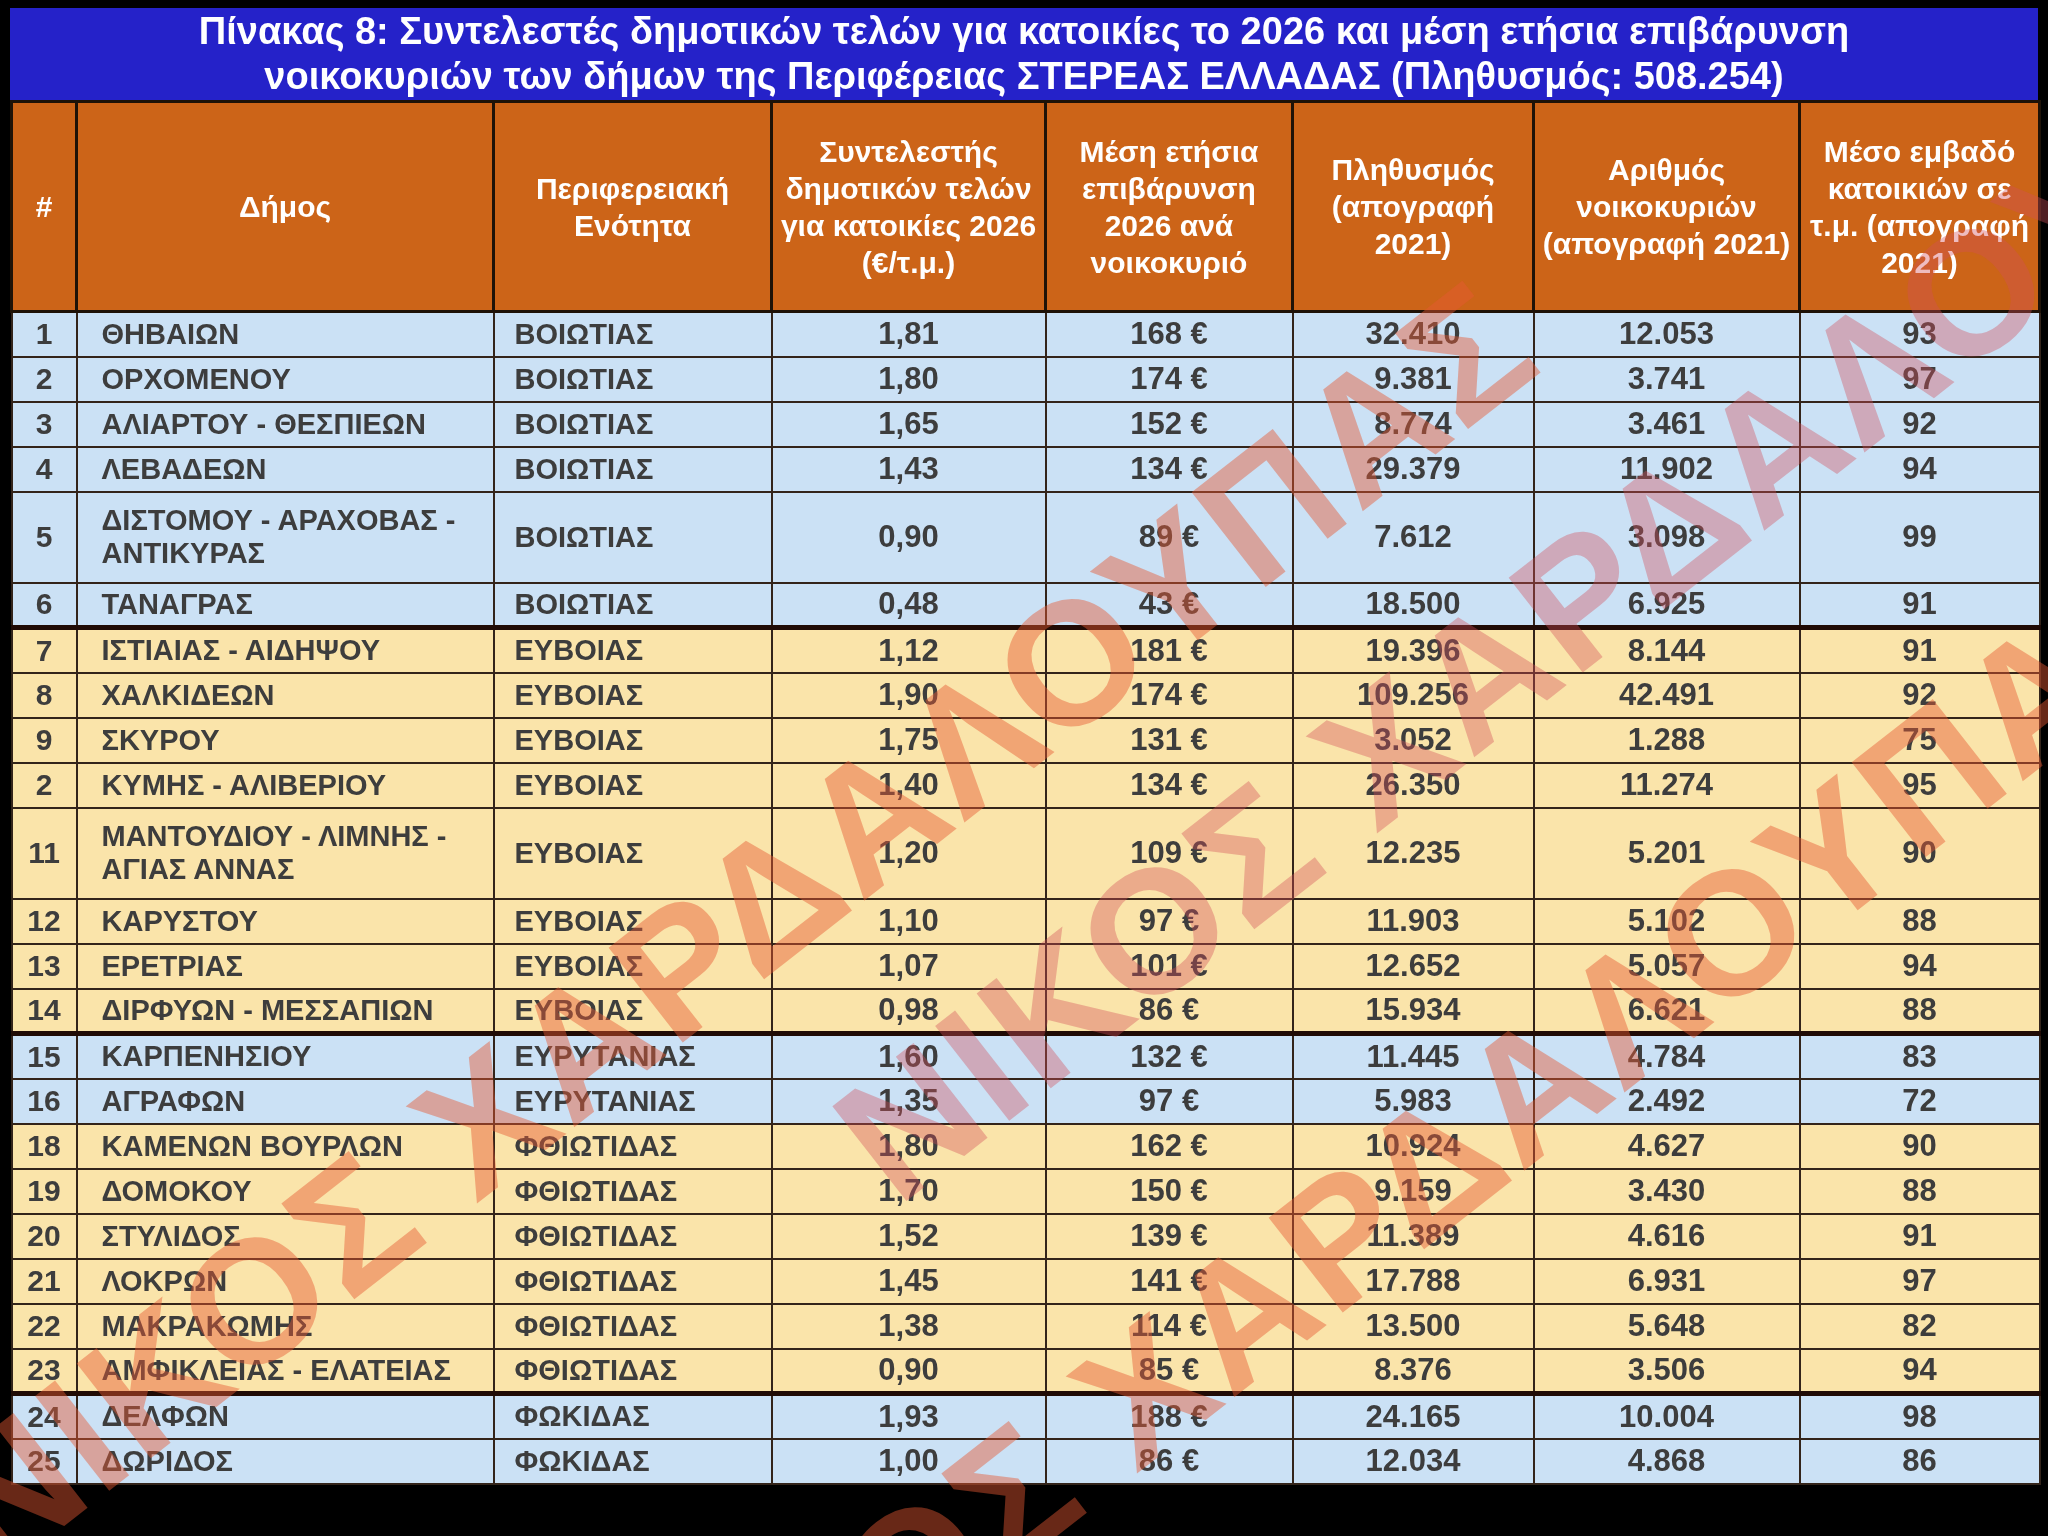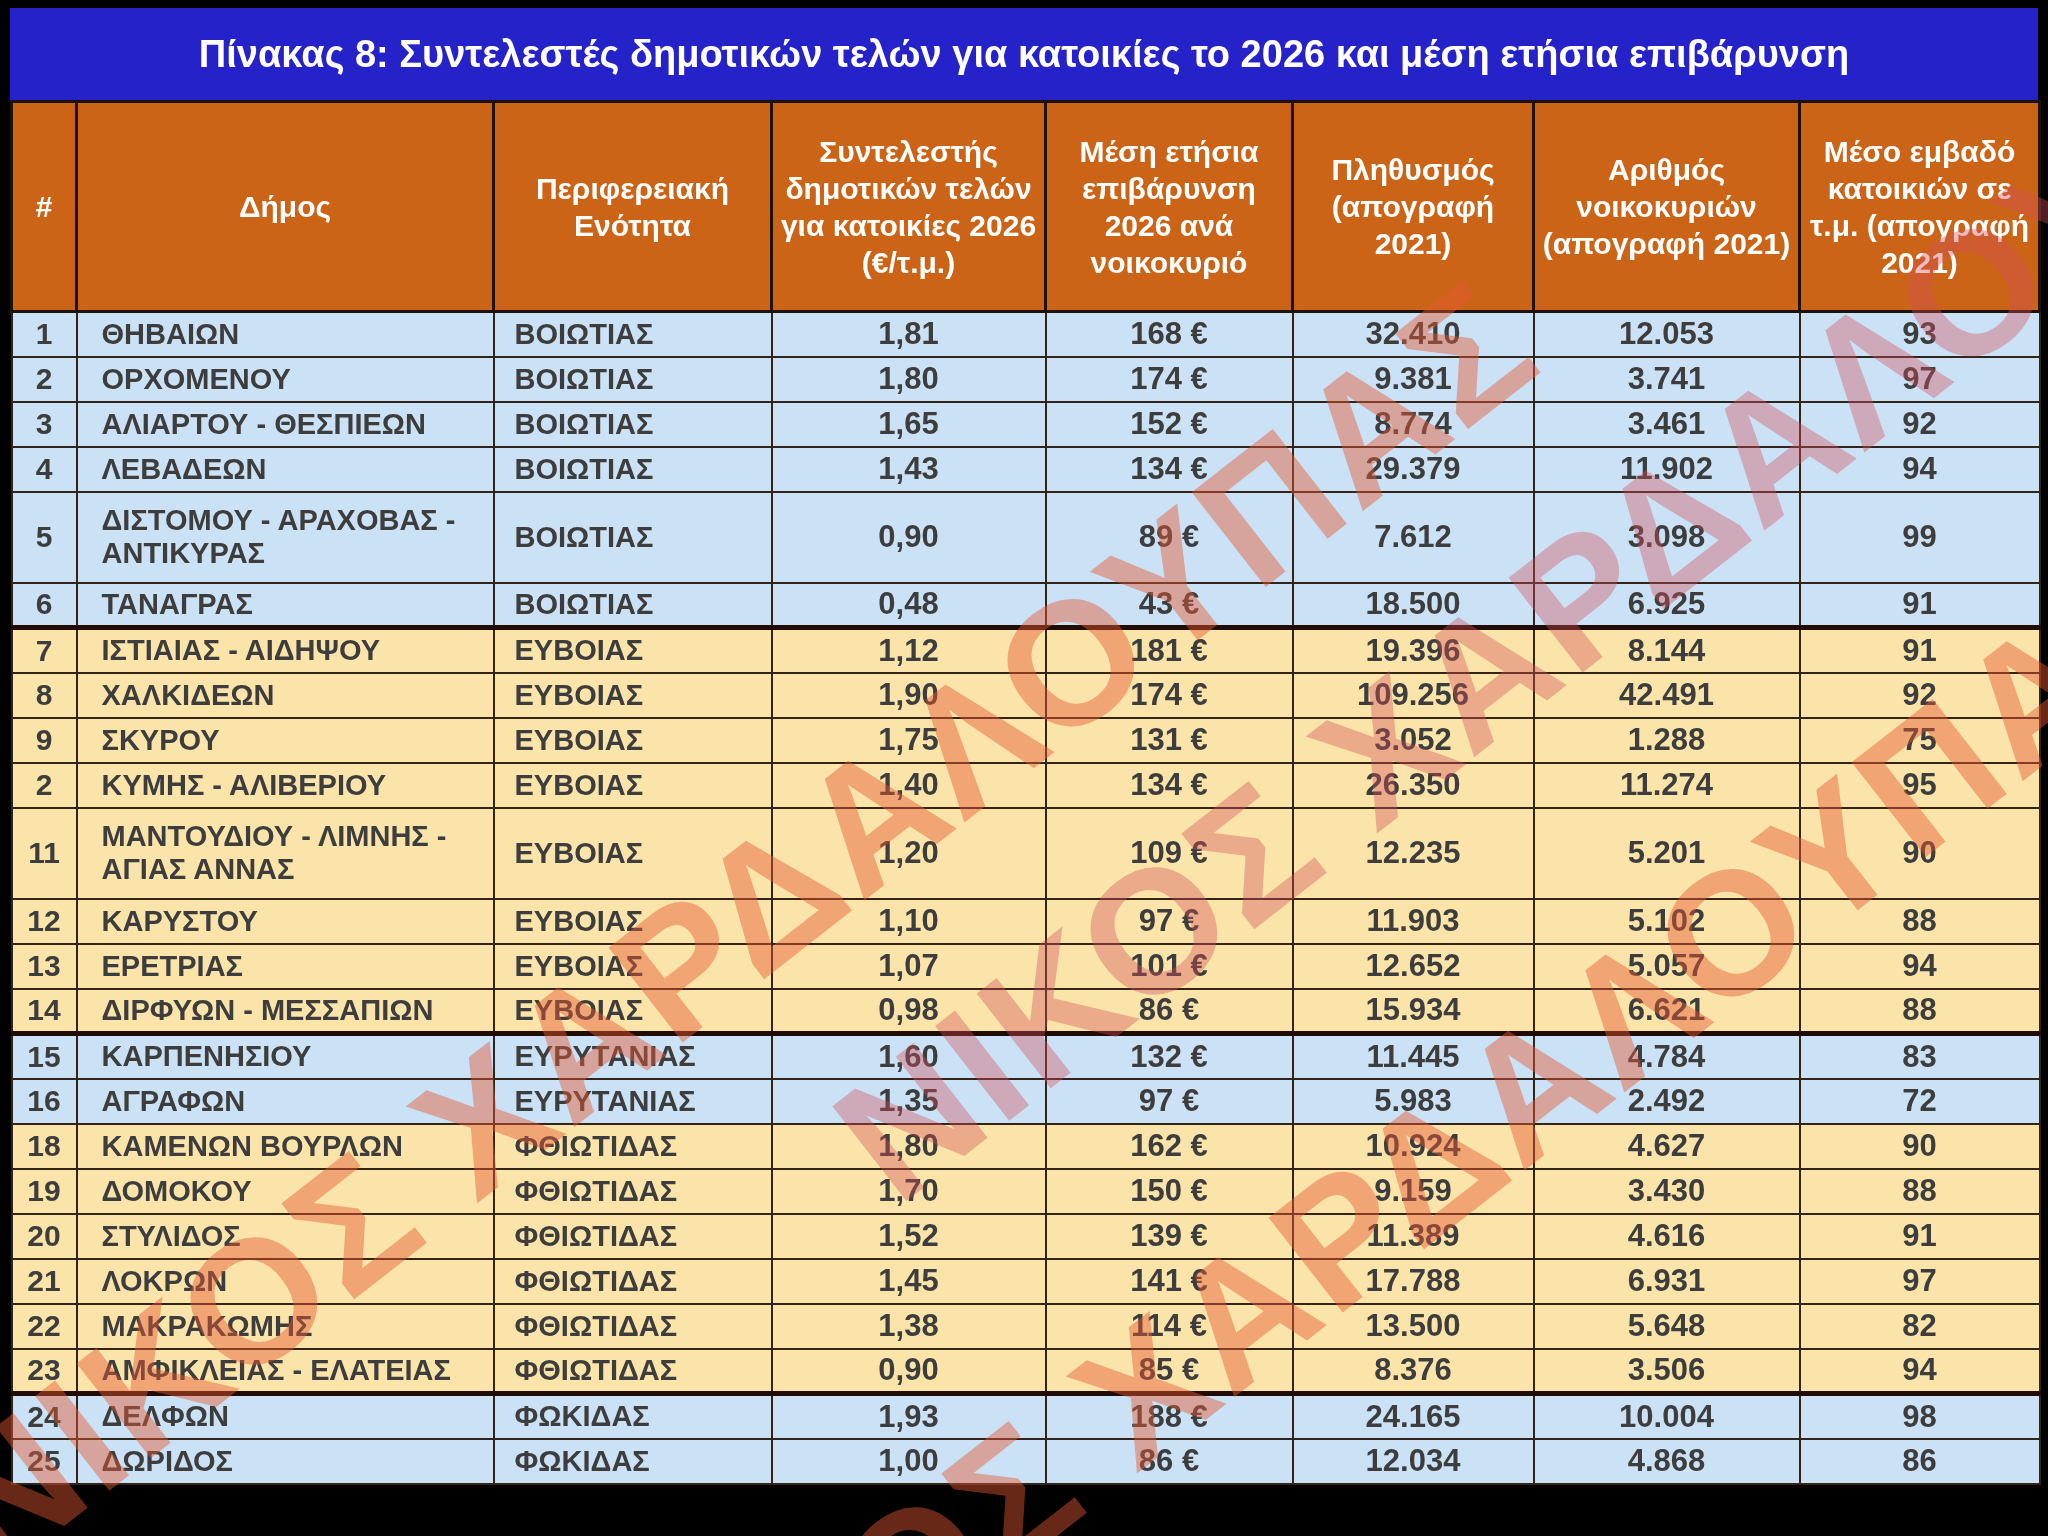--- a/index.html
+++ b/index.html
@@ -50,20 +50,21 @@
   #wm-2{left:620px;top:1700px;}
   #wm-3{left:860px;top:1060px;color:rgba(210,80,90,0.38);}
 </style>
 </head>
 <body>
 
 <div id="stage">
 
   <div id="title-band">
     <div class="tline">Πίνακας 8: Συντελεστές δημοτικών τελών για κατοικίες το 2026 και μέση ετήσια επιβάρυνση</div>
+    <div class="tline">νοικοκυριών των δήμων της Περιφέρειας ΣΤΕΡΕΑΣ ΕΛΛΑΔΑΣ (Πληθυσμός: 508.254)</div>
   </div>
 
   <div id="table-wrap">
     <table>
       <colgroup>
         <col class="c-num">
           <col class="c-name">
           <col class="c-unit">
           <col class="c-rate">
         <col class="c-burden">

